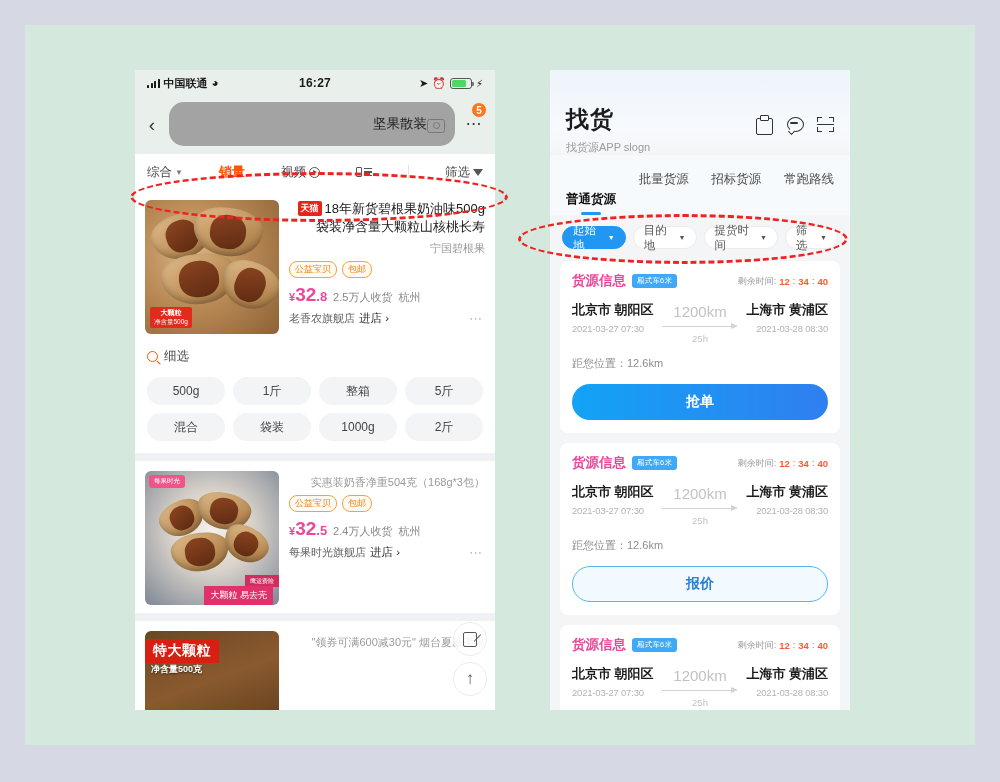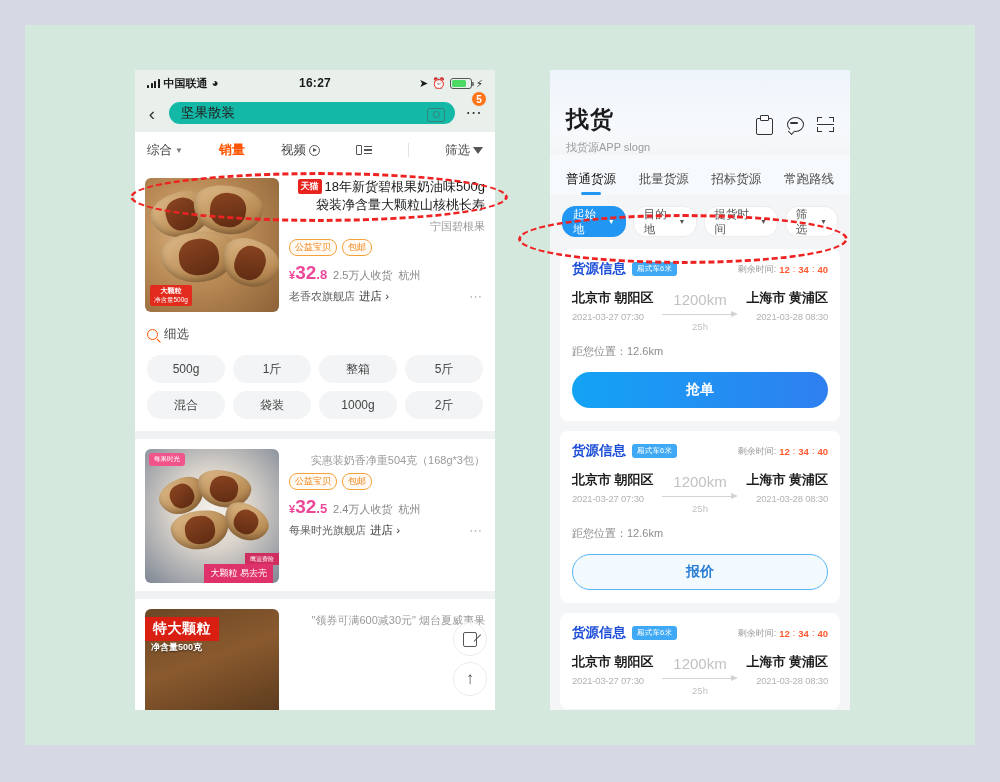--- a/index.html
+++ b/index.html
@@ -58,23 +58,23 @@
   }
   .battery span { display:block; height:100%; width:78%; background:#4cd964; border-radius:1.5px; }
 
   
   .search-row {
     display: flex; align-items: center; gap: 8px;
     padding: 6px 10px 8px 8px; background: #e9f0ec; position: relative;
   }
   .back-chevron { font-size: 19px; color: #333; width: 18px; text-align:center; line-height:1;}
   .search-box {
-    flex: 1; height: 22px; background: #14b8a6; border-radius: 15px;
+    flex: 1; height: 44px; background: #a3a3a3; border-radius: 15px;
     display: flex; align-items: center; padding: 0 12px;
-    font-size: 13.5px; color: #222;
+    font-size: 13.5px; color: #222; text-align: right;
   }
   .search-box .stxt { flex: 1; }
   .cam-ico { width: 16px; height: 14px; position: relative; opacity:.55;}
   .cam-ico::before {
     content:''; position:absolute; left:0; top:2px; width:16px; height:12px;
     border:1.3px solid #555; border-radius:2.5px;
   }
   .cam-ico::after {
     content:''; position:absolute; left:5.5px; top:5px; width:5px; height:5px;
     border:1.3px solid #555; border-radius:50%;
@@ -248,41 +248,41 @@
   .ri-msg i{position:absolute;left:3px;bottom:-1px;width:5px;height:5px;background:#fff;border-left:1.4px solid #333;border-bottom:1.4px solid #333;transform:rotate(-45deg);}
   .ri-scan span{position:absolute;width:5px;height:5px;}
   .ri-scan span:nth-child(1){left:0;top:1px;border-left:1.5px solid #333;border-top:1.5px solid #333;}
   .ri-scan span:nth-child(2){right:0;top:1px;border-right:1.5px solid #333;border-top:1.5px solid #333;}
   .ri-scan span:nth-child(3){left:0;bottom:1px;border-left:1.5px solid #333;border-bottom:1.5px solid #333;}
   .ri-scan span:nth-child(4){right:0;bottom:1px;border-right:1.5px solid #333;border-bottom:1.5px solid #333;}
   .ri-scan b{position:absolute;left:0;top:7.5px;width:17px;height:1.5px;background:#333;}
 
   .rp-tabs { display:flex; justify-content:space-between; padding: 16px 16px 0; background:#f7fafd;}
   .rp-tab { font-size: 12.5px; color:#4a4a4a; padding-bottom: 7px; position:relative;}
-  .rp-tab.active { color:#111; font-weight:normal; }
+  .rp-tab.active { color:#111; font-weight:bold;margin-top:20px; }
   .rp-tab.active::after{
     content:''; position:absolute; left:50%; transform:translateX(-50%); bottom:0;
     width:20px; height:3px; background:#2196f3; border-radius:2px;
   }
   .rp-filters { display:flex; gap: 7px; padding: 11px 12px 12px; background:#f4f5f7; }
   .rf-chip {
-    height: 31px; border-radius: 13px; background:#fff; border:1px solid #ececec;
+    height: 23px; border-radius: 13px; background:#fff; border:1px solid #ececec;
     display:flex; align-items:center; gap:4px; padding: 0 10px;
     font-size: 11.5px; color:#555;
   }
   .rf-chip.active { background:#2196f3; color:#fff; border-color:#2196f3; font-weight:500;}
   .rf-chip .cd { font-size: 7px; }
 
   .cargo-card {
     background:#fff; border-radius: 8px; margin: 0 10px 10px;
     padding: 11px 12px 13px;
   }
   .cc-head { display:flex; align-items:center; justify-content:space-between; }
   .cc-left { display:flex; align-items:center; gap: 6px; }
-  .cc-title { font-size: 13.5px; font-weight: bold; color:#1d4ed8; }
+  .cc-title { font-size: 13.5px; font-weight: bold; color:#ec4899; }
   .veh-badge {
     background:#3fa9f5; color:#fff; font-size:7.5px; padding: 2px 5px; border-radius:3px;
     letter-spacing:.2px;
   }
   .cc-timer { font-size: 9px; color:#9a9a9a; display:flex; align-items:center; gap:3px;}
   .cc-timer .tnum { color:#ff5a2e; font-weight:bold; font-size:9.5px;}
   .cc-timer .tcol { color:#ff5a2e; }
 
   .route { display:flex; align-items:flex-start; margin-top: 11px; }
   .route-end { flex: 0 0 auto; }

